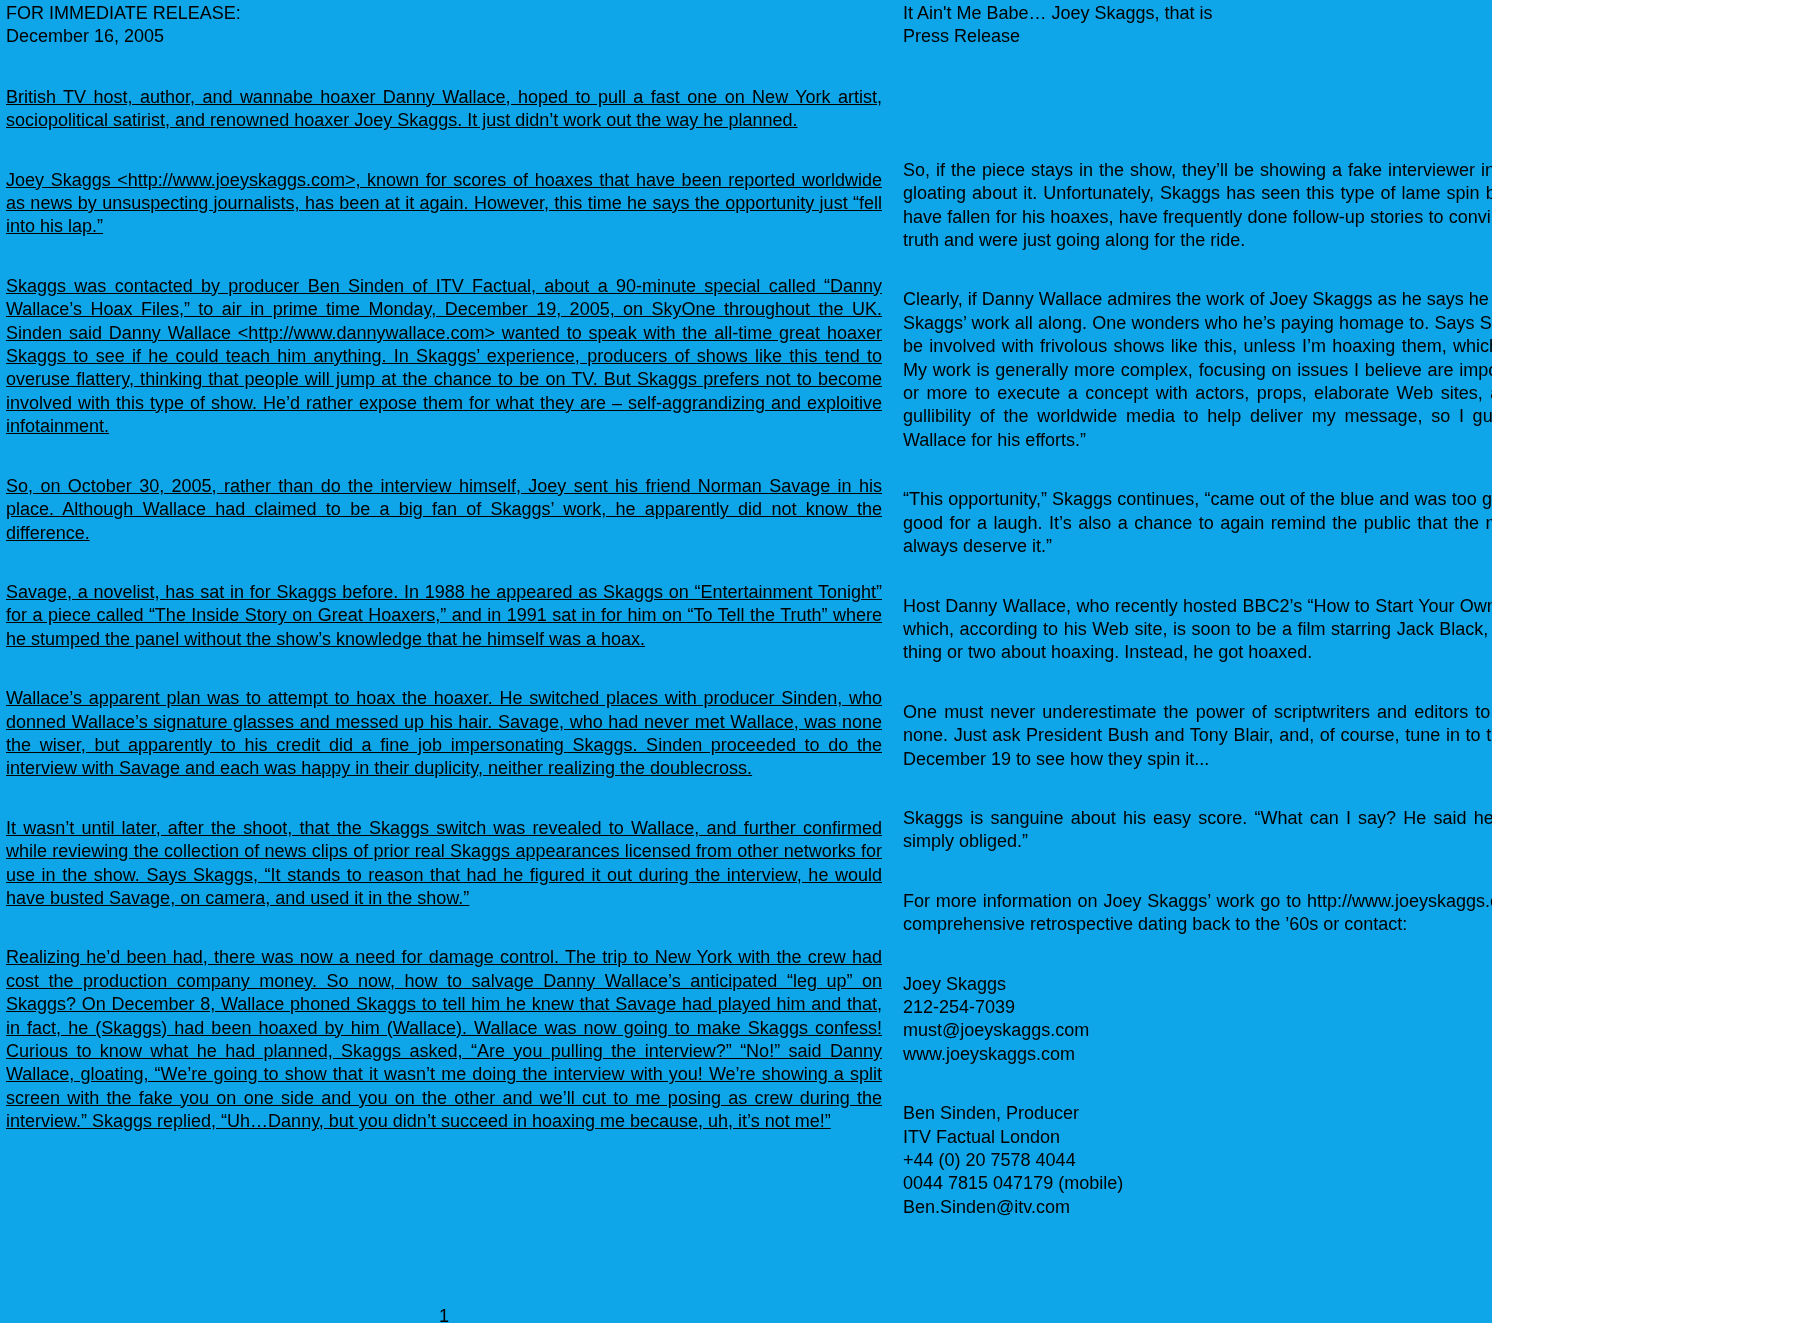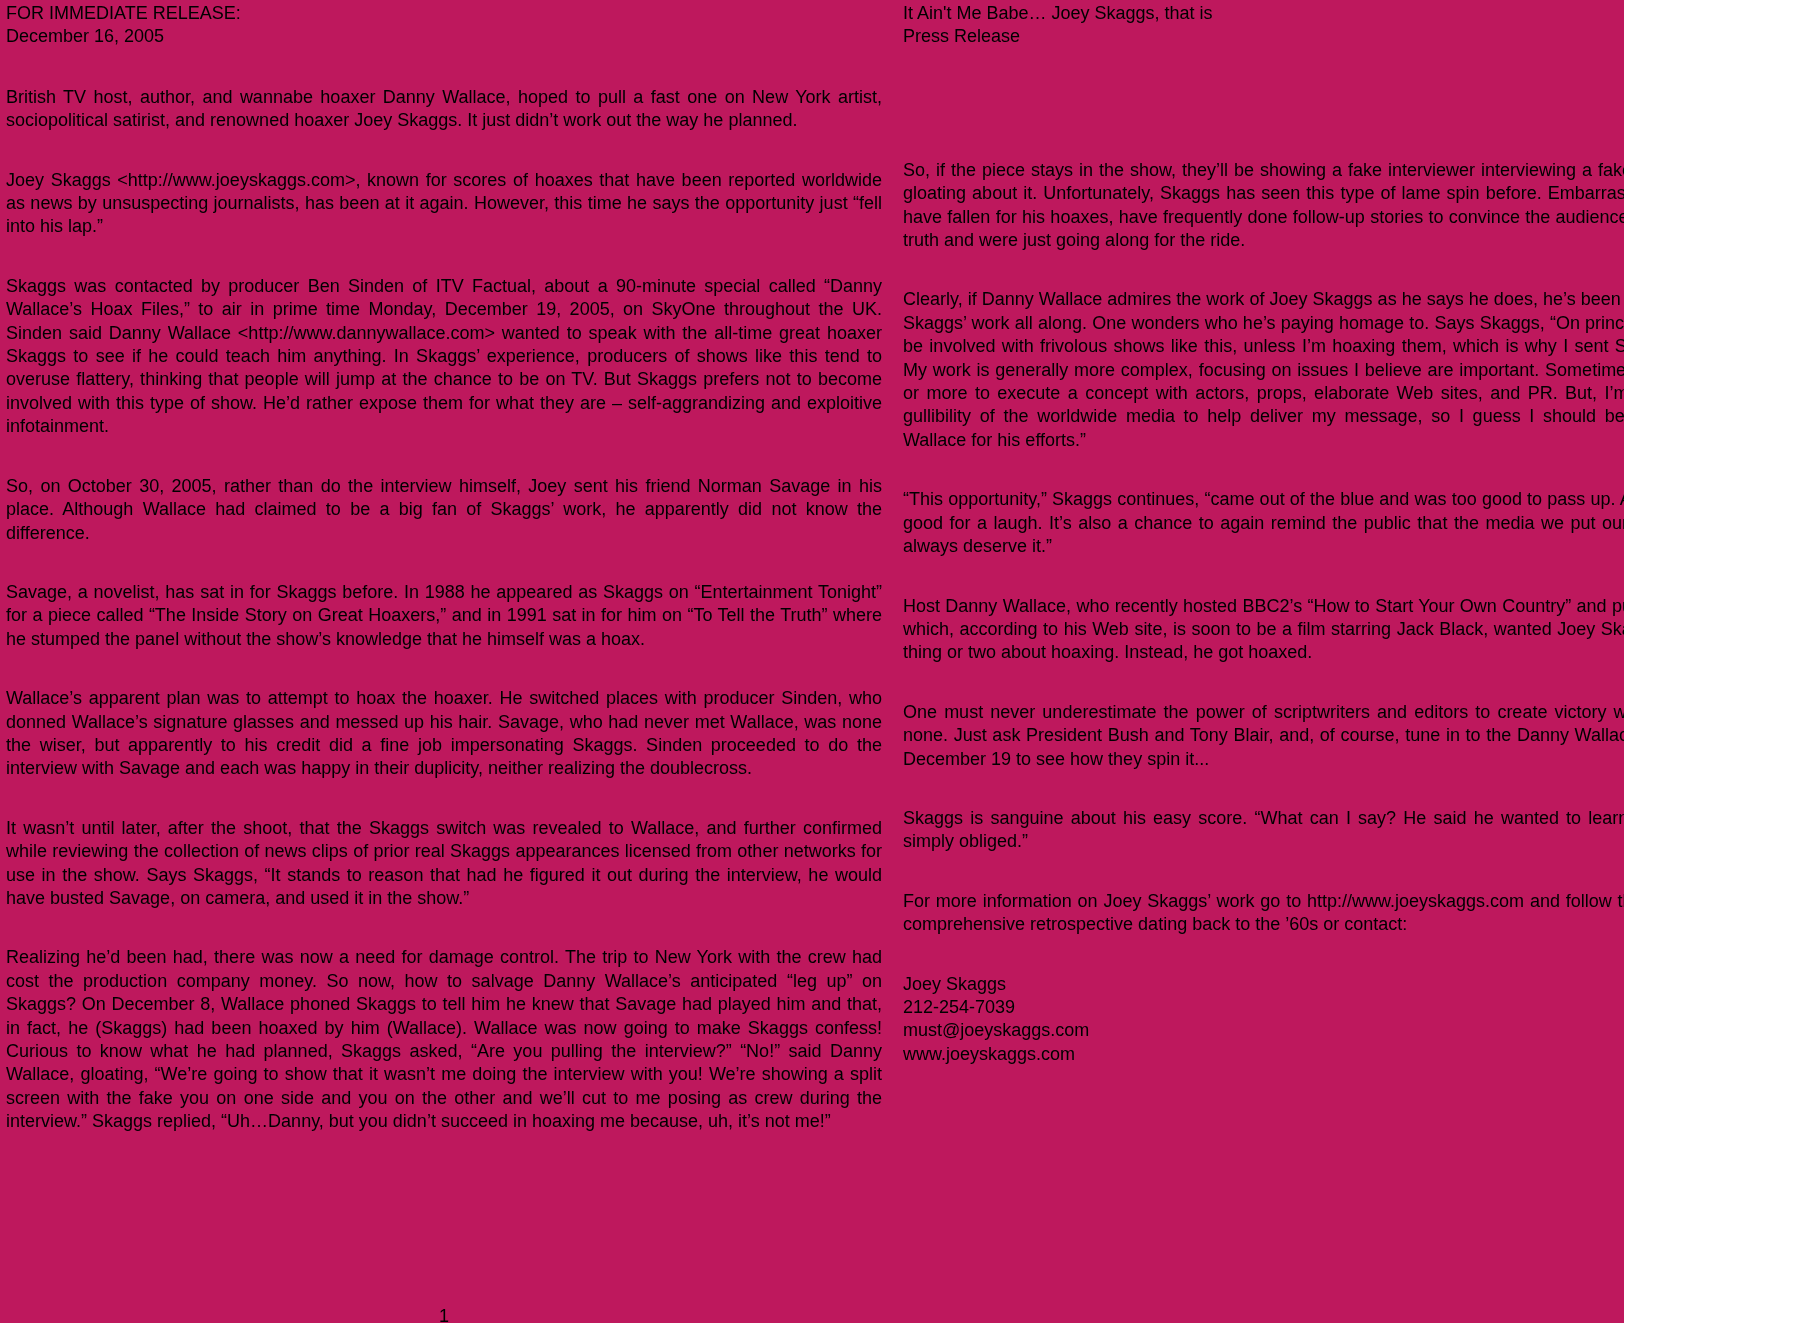--- a/index.html
+++ b/index.html
@@ -3,34 +3,34 @@
 <meta charset="utf-8">
 <style>
   * { margin:0; padding:0; box-sizing:border-box; }
   html, body { background:#ffffff; }
   body {
     width:1800px; height:1323px; position:relative;
     font-family:"Liberation Sans","DejaVu Sans",sans-serif;
     color:#000000;
   }
   .page {
-    position:absolute; left:0; top:0; width:1624px; height:1323px;
-    background:#be185d; overflow:hidden;
+    position:absolute; left:0; top:0; width:1492px; height:1323px;
+    background:#0ea5e9; overflow:hidden;
   }
   .col-left  { position:absolute; left:6px;   top:2px; width:876px; }
   .col-right { position:absolute; left:903px; top:2px; width:878px; }
   .hdr div { font-size:18px; line-height:23.4px; white-space:nowrap; }
   .doc-title {
     margin-top:33px; font-size:23px; line-height:28px;
     font-weight:400; text-align:center; letter-spacing:0.1px;
   }
   .body-text p, .contact-block div { font-size:18px; line-height:23.4px; }
   .body-text p { text-align:justify; }
   .body-text > * + * { margin-top:36px; }
-  .col-left  .body-text { margin-top:37px; }
+  .col-left  .body-text { margin-top:37px;text-decoration:underline; }
   .col-right .body-text { margin-top:110px; }
   .page-number {
     position:absolute; left:6px; top:1305px; width:876px;
     text-align:center; font-size:18px; line-height:23.4px;
   }
 </style>
 </head>
 <body>
 
 <div class="page">
@@ -64,18 +64,25 @@
       <p>Host Danny Wallace, who recently hosted BBC2’s “How to Start Your Own Country” and published “Yes Man,” which, according to his Web site, is soon to be a film starring Jack Black, wanted Joey Skaggs to teach him a thing or two about hoaxing. Instead, he got hoaxed.</p>
       <p>One must never underestimate the power of scriptwriters and editors to create victory where there really is none. Just ask President Bush and Tony Blair, and, of course, tune in to the Danny Wallace show on SkyOne December 19 to see how they spin it...</p>
       <p>Skaggs is sanguine about his easy score. “What can I say? He said he wanted to learn about hoaxing… I simply obliged.”</p>
       <p>For more information on Joey Skaggs’ work go to http://www.joeyskaggs.com and follow the RETRO link to a comprehensive retrospective dating back to the ’60s or contact:</p>
       <div class="contact-block">
         <div>Joey Skaggs</div>
         <div>212-254-7039</div>
         <div>must@joeyskaggs.com</div>
         <div>www.joeyskaggs.com</div>
       </div>
+      <div class="contact-block">
+        <div>Ben Sinden, Producer</div>
+        <div>ITV Factual London</div>
+        <div>+44 (0) 20 7578 4044</div>
+        <div>0044 7815 047179 (mobile)</div>
+        <div>Ben.Sinden@itv.com</div>
+      </div>
     </div>
   </div>
 
   <div class="page-number">1</div>
 
 </div>
 
 </body></html>

